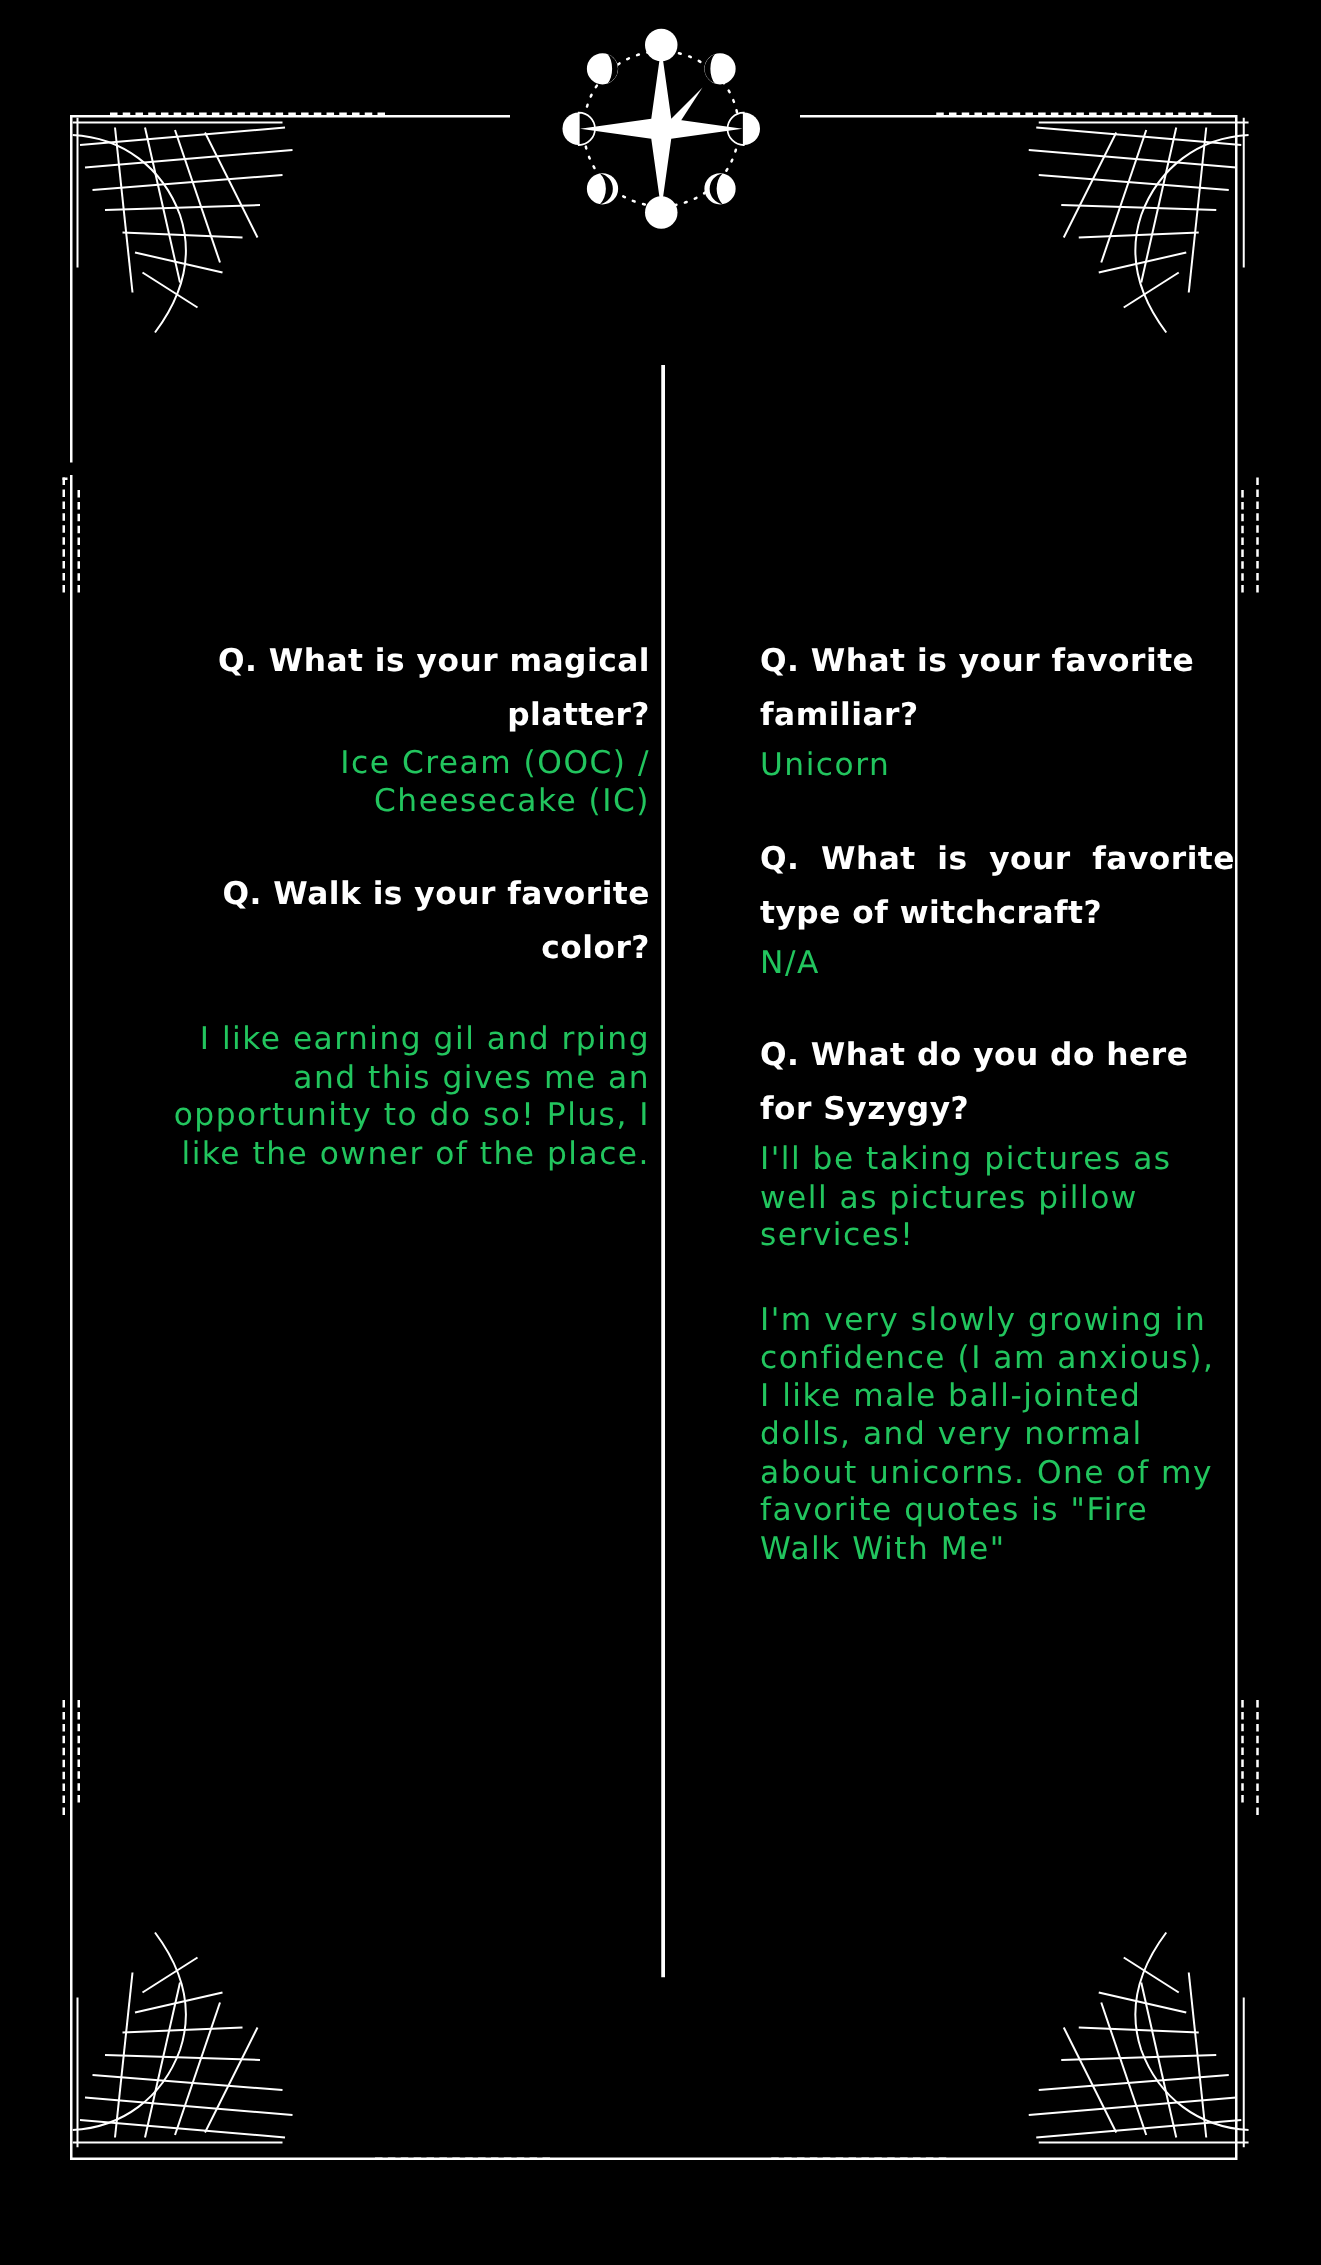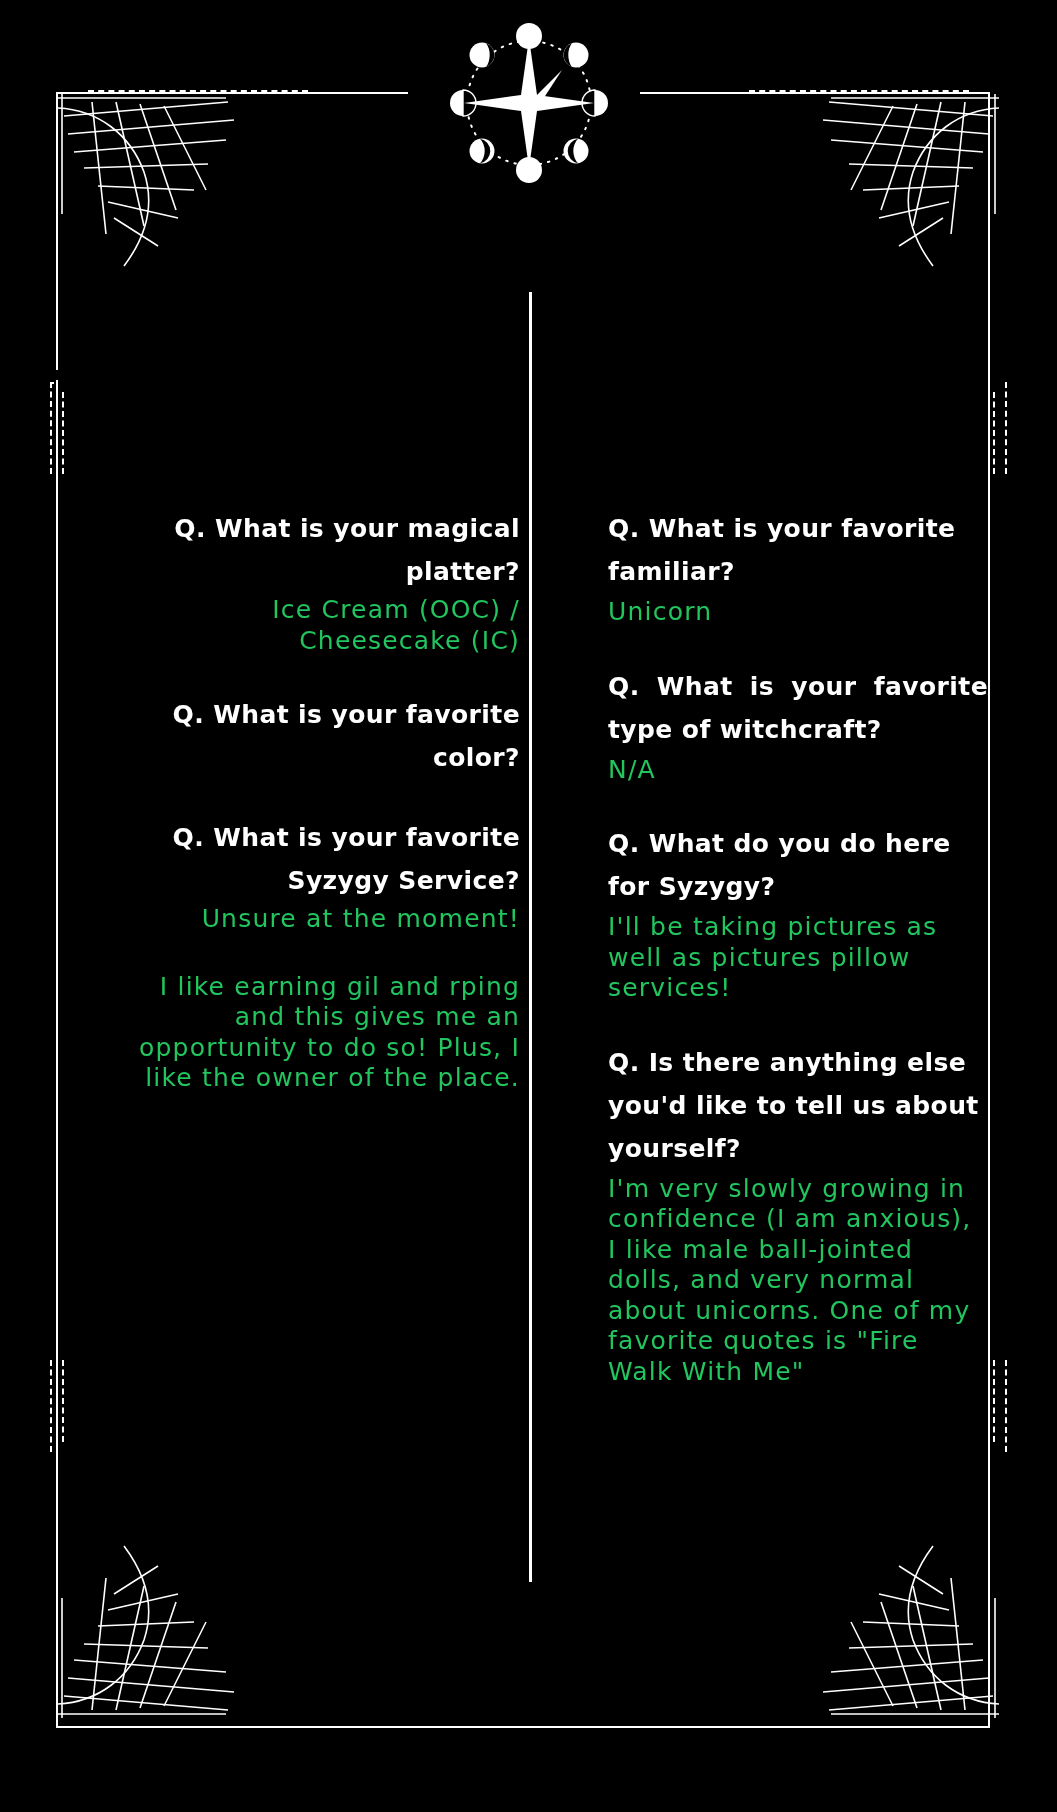--- a/index.html
+++ b/index.html
@@ -283,44 +283,39 @@
   </svg>
 
   <div class="columns">
 
     <div class="col-left">
       <div class="block">
         <p class="q">Q. What is your magical platter?</p>
         <p class="a">Ice Cream (OOC) / Cheesecake (IC)</p>
       </div>
       <div class="block">
-        <p class="q">Q. What is your favorite color?</p>
-      </div>
-      <div class="block">
-        <p class="q">Q. What is your favorite Syzygy Service?</p>
-        <p class="a">Unsure at the moment!</p>
+        <p class="q">Q. Walk is your favorite color?</p>
       </div>
       <div class="block">
         <p class="a">I like earning gil and rping and this gives me an opportunity to do so! Plus, I like the owner of the place.</p>
       </div>
     </div>
 
     <div class="col-right">
       <div class="block">
         <p class="q">Q. What is your favorite familiar?</p>
         <p class="a">Unicorn</p>
       </div>
       <div class="block">
         <p class="q justify">Q. What is your favorite type of witchcraft?</p>
         <p class="a">N/A</p>
       </div>
       <div class="block">
         <p class="q">Q. What do you do here for Syzygy?</p>
         <p class="a">I'll be taking pictures as well as pictures pillow services!</p>
       </div>
       <div class="block">
-        <p class="q">Q. Is there anything else you'd like to tell us about yourself?</p>
         <p class="a">I'm very slowly growing in confidence (I am anxious), I like male ball-jointed dolls, and very normal about unicorns. One of my favorite quotes is "Fire Walk With Me"</p>
       </div>
     </div>
 
   </div>
 </div>
 
 </body></html>

